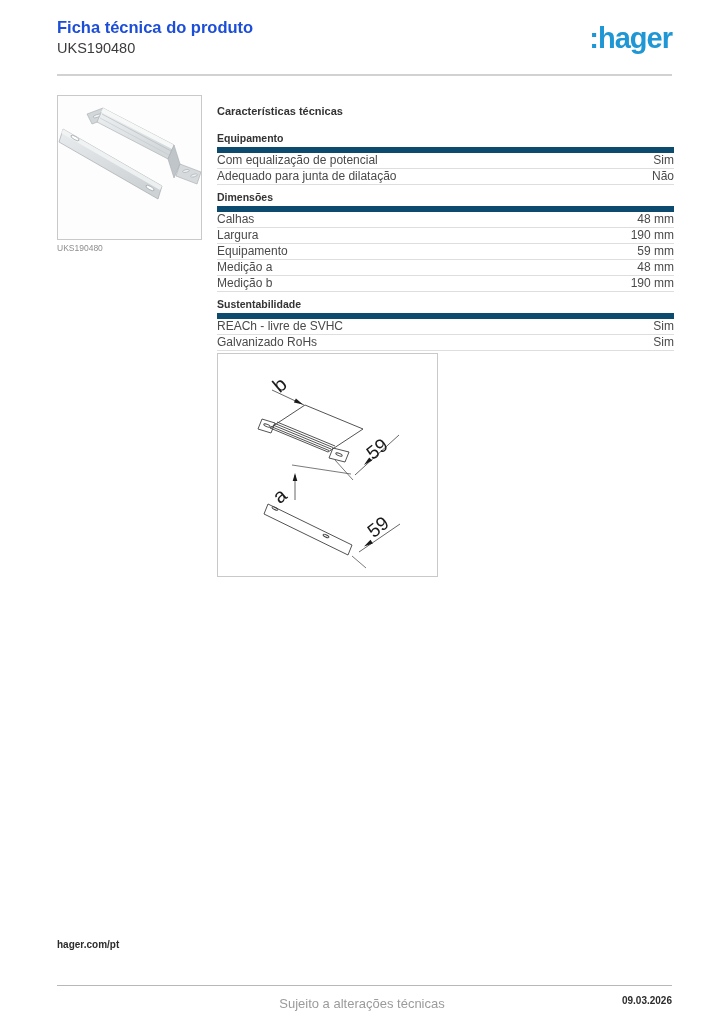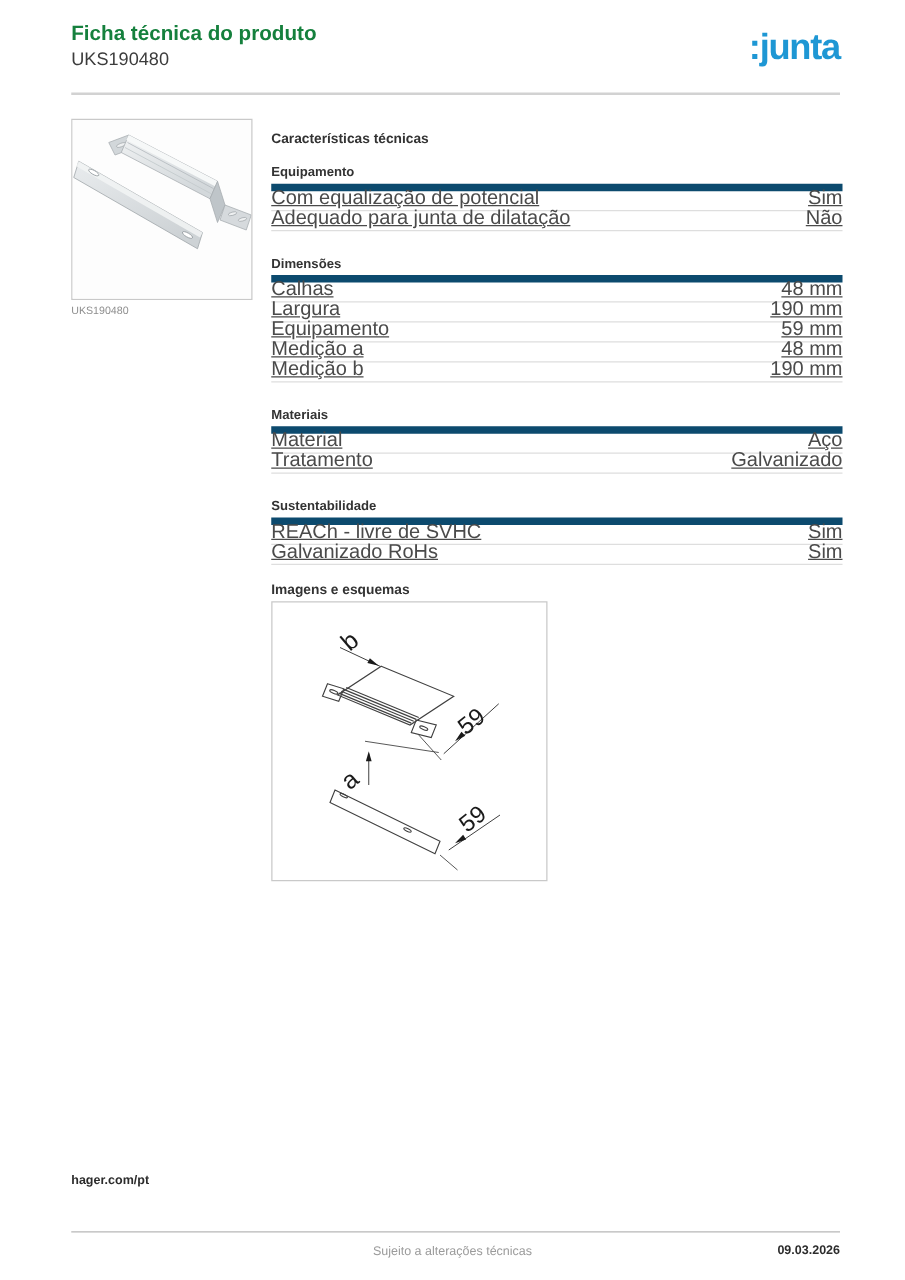--- a/index.html
+++ b/index.html
@@ -2,70 +2,70 @@
 <html><head>
 <meta charset="utf-8">
 <style>
   html,body{margin:0;padding:0;background:#ffffff;}
   .page{
     position:relative;width:724px;height:1024px;background:#ffffff;
     font-family:"Liberation Sans",sans-serif;color:#3d3d3d;overflow:hidden;
   }
   
   .hdr{position:absolute;left:57px;top:17px;width:615px;}
-  .hdr-title{font-size:16.5px;font-weight:bold;color:#15803d;line-height:20px;}
+  .hdr-title{font-size:16.5px;font-weight:bold;color:#1d4ed8;line-height:20px;}
   .hdr-code{font-size:14.5px;color:#3c3c3c;line-height:18px;margin-top:2px;}
   .logo{
     position:absolute;right:0;top:6px;font-size:29px;font-weight:bold;
     letter-spacing:-1px;line-height:30px;
   }
   .rule-top{position:absolute;left:57px;top:74px;width:615px;height:2px;background:#d2d2d2;}
   
   .photo-box{
     position:absolute;left:57px;top:95px;width:143px;height:143px;
     border:1px solid #c9c9c9;background:#fdfdfd;
   }
   .photo-caption{position:absolute;left:57px;top:243px;font-size:8.5px;color:#8e8e8e;}
   
   .content{position:absolute;left:217px;top:95px;width:457px;}
   .product-name{font-size:11.5px;font-weight:bold;color:#333;line-height:13px;}
   .char-title{font-size:11px;font-weight:bold;color:#333;line-height:13px;margin-top:10px;}
-  .spec-section{margin-top:20px;}
+  .spec-section{margin-top:6px;}
   .spec-section:first-of-type{margin-top:14px;}
   .sec-title{
     font-size:10.5px;font-weight:bold;color:#333;line-height:13px;
     padding-bottom:2px;border-bottom:6px solid #0c4a6e;
   }
   .sec-row{
-    display:flex;justify-content:space-between;align-items:flex-end;
+    display:flex;justify-content:space-between;align-items:flex-start;
     height:16px;box-sizing:border-box;border-bottom:1px solid #dedede;
-    font-size:16px;color:#4a4a4a;text-decoration:underline;
+    font-size:12px;color:#4a4a4a;
   }
   .sec-row .lbl{white-space:nowrap;}
   .sec-row .val{white-space:nowrap;text-align:right;}
   .img-title{font-size:11px;font-weight:bold;color:#333;line-height:13px;margin-top:14px;}
   .drawing-box{
     margin-top:2px;width:219px;height:222px;border:1px solid #c9c9c9;background:#fff;
   }
   .drawing-box svg{display:block;}
   
   .rule-bottom{position:absolute;left:57px;top:985px;width:615px;height:1px;background:#b8b8b8;}
   .f-left{position:absolute;left:57px;top:939px;font-size:10px;font-weight:bold;color:#2c2c2c;}
-  .f-center{position:absolute;left:0;top:996px;width:724px;text-align:center;font-size:10px;color:#9b9b9b;}
+  .f-center{position:absolute;left:0;top:996px;width:724px;text-align:center;font-size:13px;color:#9b9b9b;}
   .f-right{position:absolute;right:52px;top:995px;font-size:10px;font-weight:bold;color:#2c2c2c;}
 </style>
 </head>
 <body>
 
 <div class="page">
 
   <div class="hdr">
     <div class="hdr-title">Ficha técnica do produto</div>
     <div class="hdr-code">UKS190480</div>
-    <div class="logo" id="brand-logo" style="color: rgb(30, 151, 212);">:junta</div>
+    <div class="logo" id="brand-logo" style="color: rgb(30, 151, 212);">:hager</div>
   </div>
   <div class="rule-top"></div>
 
   <div class="photo-box">
     <svg width="143" height="143" viewBox="0 0 143 143">
       <defs>
         <linearGradient id="gPlate" x1="0" y1="0" x2="0.6" y2="1">
           <stop offset="0" stop-color="#e9ecee"></stop>
             <stop offset="1" stop-color="#cdd2d5"></stop>
         </linearGradient>
@@ -127,44 +127,32 @@
           <div class="sec-row">
             <span class="lbl">Medição a</span>
             <span class="val">48 mm</span>
           </div>
           <div class="sec-row">
             <span class="lbl">Medição b</span>
             <span class="val">190 mm</span>
           </div>
         </section>
         <section class="spec-section">
-          <div class="sec-title">Materiais</div>
-          <div class="sec-row">
-            <span class="lbl">Material</span>
-            <span class="val">Aço</span>
-          </div>
-          <div class="sec-row">
-            <span class="lbl">Tratamento</span>
-            <span class="val">Galvanizado</span>
-          </div>
-        </section>
-        <section class="spec-section">
           <div class="sec-title">Sustentabilidade</div>
           <div class="sec-row">
             <span class="lbl">REACh - livre de SVHC</span>
             <span class="val">Sim</span>
           </div>
           <div class="sec-row">
             <span class="lbl">Galvanizado RoHs</span>
             <span class="val">Sim</span>
           </div>
         </section>
       </div>
 
-    <div class="img-title">Imagens e esquemas</div>
     <div class="drawing-box">
       <svg width="219" height="222" viewBox="0 0 219 222" fill="none" stroke="#404040" stroke-width="0.9">
 
         <polygon points="87,51 145,75 110,98 52,74"></polygon>
         <line x1="53" y1="72.5" x2="111" y2="96.5"></line>
         <line x1="55" y1="71" x2="113" y2="95"></line>
         <line x1="57" y1="69.5" x2="115" y2="93.5"></line>
         <line x1="59" y1="68" x2="117" y2="92"></line>
         <polygon points="44,65 57,69 53,79 40,75"></polygon>
         <ellipse cx="49" cy="71.5" rx="3.4" ry="1.2" transform="rotate(22 49 71.5)"></ellipse>

